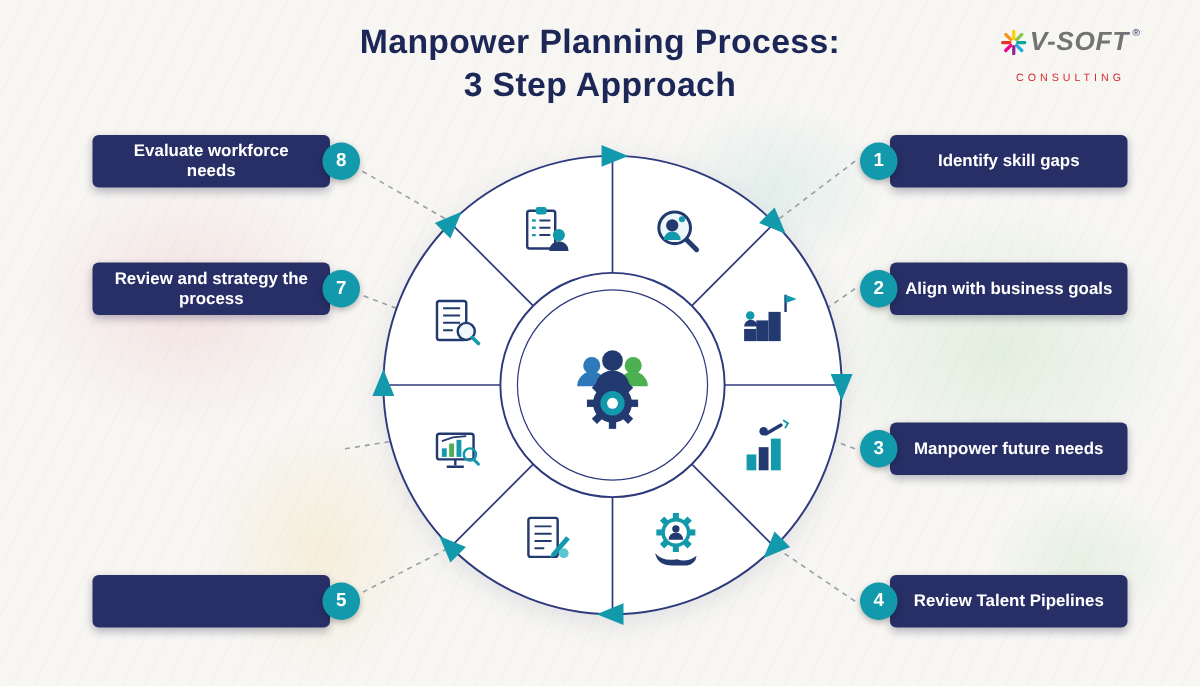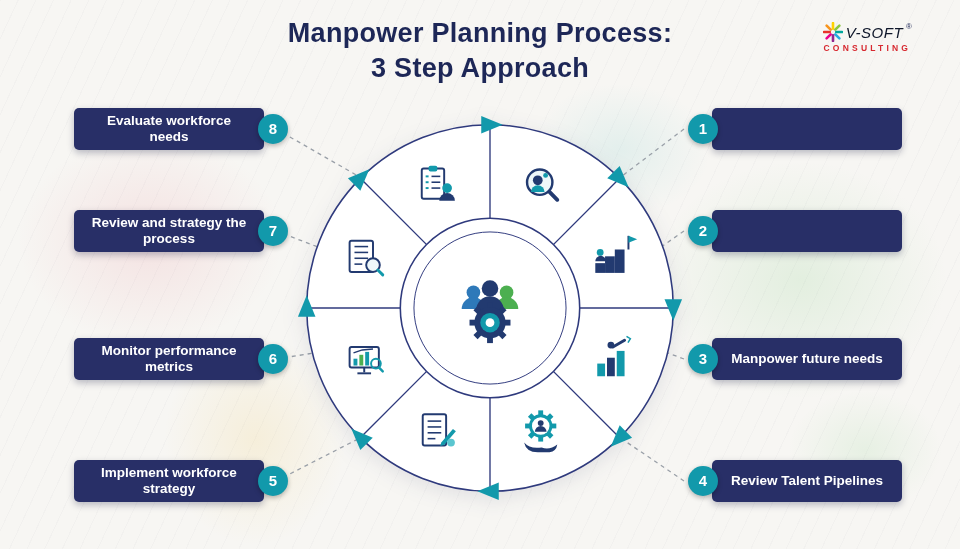--- a/index.html
+++ b/index.html
@@ -26,23 +26,23 @@
   }
 
   .title {
     position:absolute; top:16px; left:0; right:0;
     text-align:center; color:#1d2757;
     font-weight:bold; font-size:27px; line-height:35px; letter-spacing:.3px;
   }
 
   .logo { position:absolute; top:22px; right:48px; text-align:center; }
   .logo-row { display:flex; align-items:center; gap:3px; }
-  .logo-text { color:#0f172a; font-weight:normal; font-style:italic; font-size:15px; letter-spacing:.5px; }
+  .logo-text { color:#737373; font-weight:bold; font-style:italic; font-size:21px; letter-spacing:.5px; }
   .logo-reg { color:#1d2757; font-size:8px; vertical-align:super; align-self:flex-start; }
-  .logo-tagline { color:#d7282f; font-weight:bold; font-size:8.5px; letter-spacing:3.2px; margin-top:1px; }
+  .logo-tagline { color:#d7282f; font-weight:normal; font-size:8.5px; letter-spacing:3.2px; margin-top:11px; }
 
   .pill {
     position:absolute; width:190px; height:42px;
     background:#282f67; border-radius:5px;
     display:flex; align-items:center; justify-content:center;
     color:#fff; font-weight:bold; font-size:13.5px; line-height:1.2;
     text-align:center;
     box-shadow:0 3px 7px rgba(20,25,60,.28);
   }
   .pill .label { padding:0 12px; }
@@ -253,33 +253,30 @@
   </svg>
 
   <div class="pill left" style="top:108px">
     <span class="label">Evaluate workforce needs</span>
     <span class="badge">8</span>
   </div>
   <div class="pill left" style="top:210px">
     <span class="label">Review and strategy the process</span>
     <span class="badge">7</span>
   </div>
-  <div class="pill left" style="top:338px">
-    <span class="label">Monitor performance metrics</span>
-    <span class="badge">6</span>
-  </div>
   <div class="pill left" style="top:460px">
-    <span class="label">Implement workforce strategy</span>
     <span class="badge">5</span>
   </div>
 
   <div class="pill right" style="top:108px">
+    <span class="label">Identify skill gaps</span>
     <span class="badge">1</span>
   </div>
   <div class="pill right" style="top:210px">
+    <span class="label">Align with business goals</span>
     <span class="badge">2</span>
   </div>
   <div class="pill right" style="top:338px">
     <span class="label">Manpower future needs</span>
     <span class="badge">3</span>
   </div>
   <div class="pill right" style="top:460px">
     <span class="label">Review Talent Pipelines</span>
     <span class="badge">4</span>
   </div>

